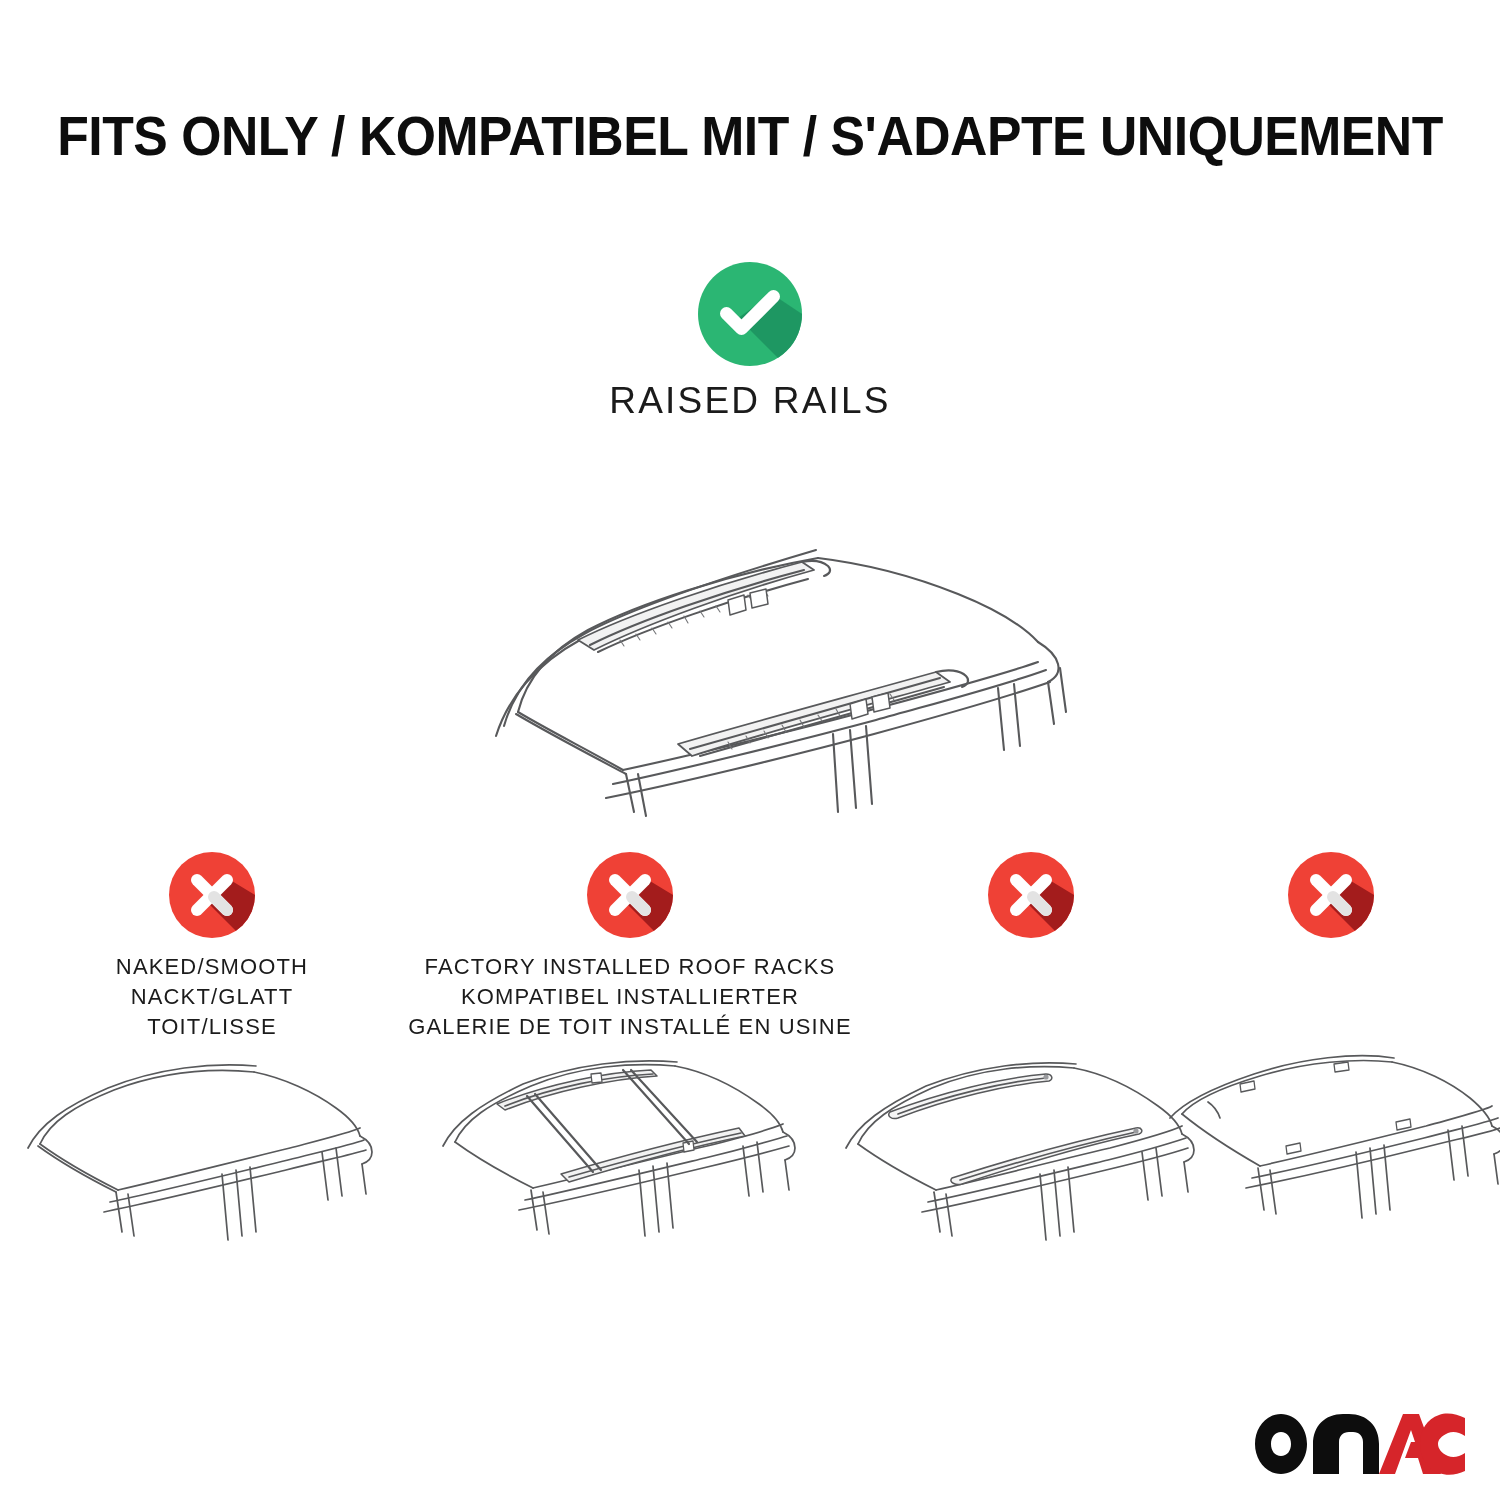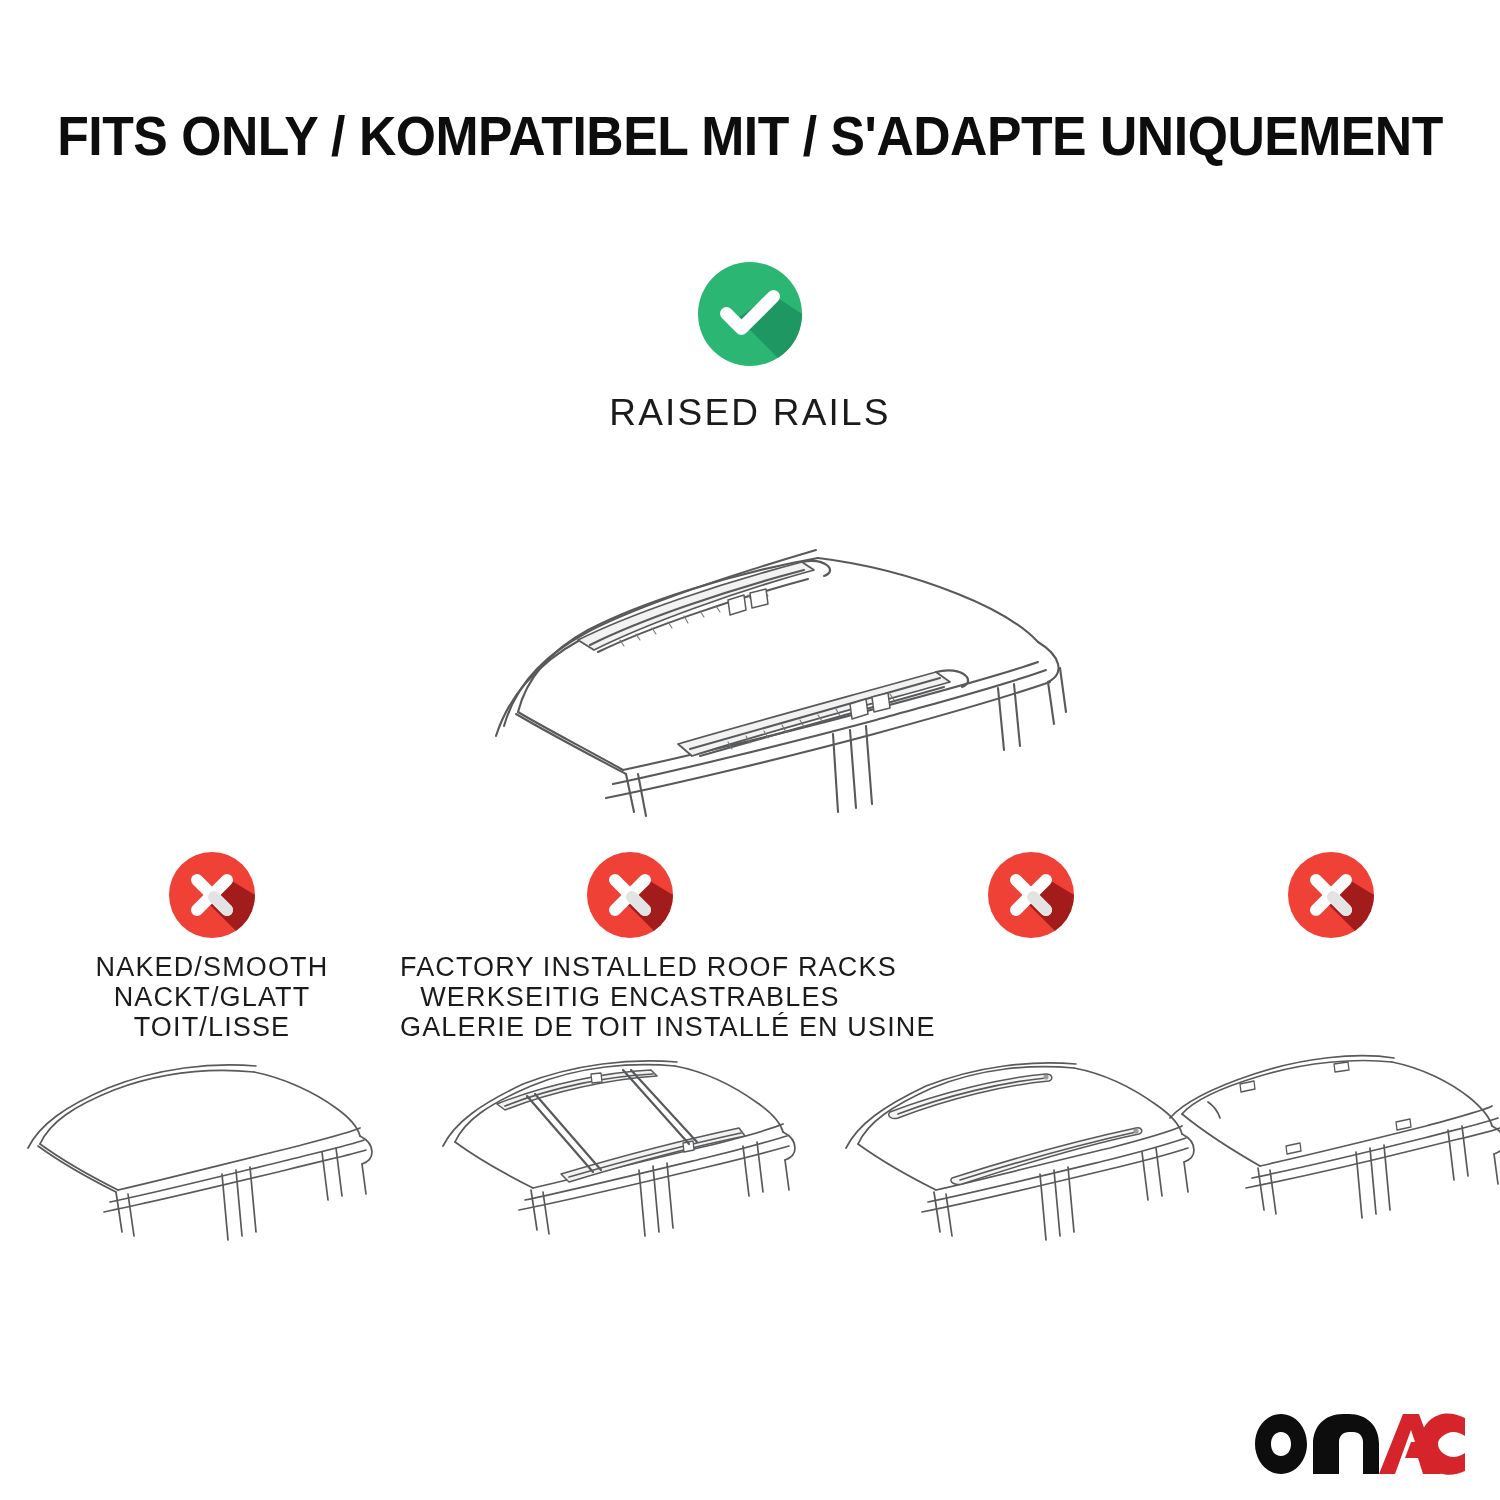--- a/index.html
+++ b/index.html
@@ -40,21 +40,21 @@
     width: 1500px;
     text-align: center;
   }
   .check-badge {
     width: 104px;
     height: 104px;
     margin: 0 auto;
     position: relative;
   }
   .fits-label {
-    margin-top: 24px;
+    margin-top: 12px;
     font-size: 37px;
     line-height: 45px;
     letter-spacing: 2.2px;
     color: #1b1b1b;
     font-weight: 400;
   }
   .fits-label div { white-space: nowrap; }
 
   .hero-art {
     position: absolute;
@@ -78,21 +78,21 @@
   }
   .x-badge {
     width: 86px;
     height: 86px;
     margin: 0 auto;
     position: relative;
   }
   .nofit-label {
     margin-top: 14px;
     text-align: center;
-    font-size: 27px;
+    font-size: 22px;
     line-height: 30px;
     letter-spacing: 1.15px;
     color: #1b1b1b;
     font-weight: 400;
   }
   .nofit-label div { white-space: nowrap; }
 
   .col-art {
     position: absolute;
     left: 50%;
@@ -287,21 +287,21 @@
           <path d="M28 28 L58 58"></path>
           <path d="M58 28 L28 58"></path>
         </g>
         <g stroke="#e3e3e3" stroke-width="12" stroke-linecap="round" clip-path="url(#clipX1)">
           <path d="M45 45 L58 58"></path>
         </g>
       </svg>
     </div>
     <div class="nofit-label">
       <div>FACTORY INSTALLED ROOF RACKS</div>
-      <div>WERKSEITIG ENCASTRABLES</div>
+      <div>KOMPATIBEL INSTALLIERTER</div>
       <div>GALERIE DE TOIT INSTALLÉ EN USINE</div>
     </div>
     <div class="col-art">
       <svg viewBox="0 0 390 250" width="390" height="250">
         <g fill="none" stroke="#58595b" stroke-width="1.7" stroke-linejoin="round" stroke-linecap="round">
 
           <path d="M20 94 C30 72 54 56 96 38 C144 18 198 14 240 18"></path>
           <path d="M240 18 C272 24 302 40 324 56 C338 66 346 76 348 84"></path>
           <path d="M20 94 C42 110 70 126 98 140"></path>
           <path d="M98 140 C142 130 212 112 272 98 C312 88 338 80 348 76"></path>

